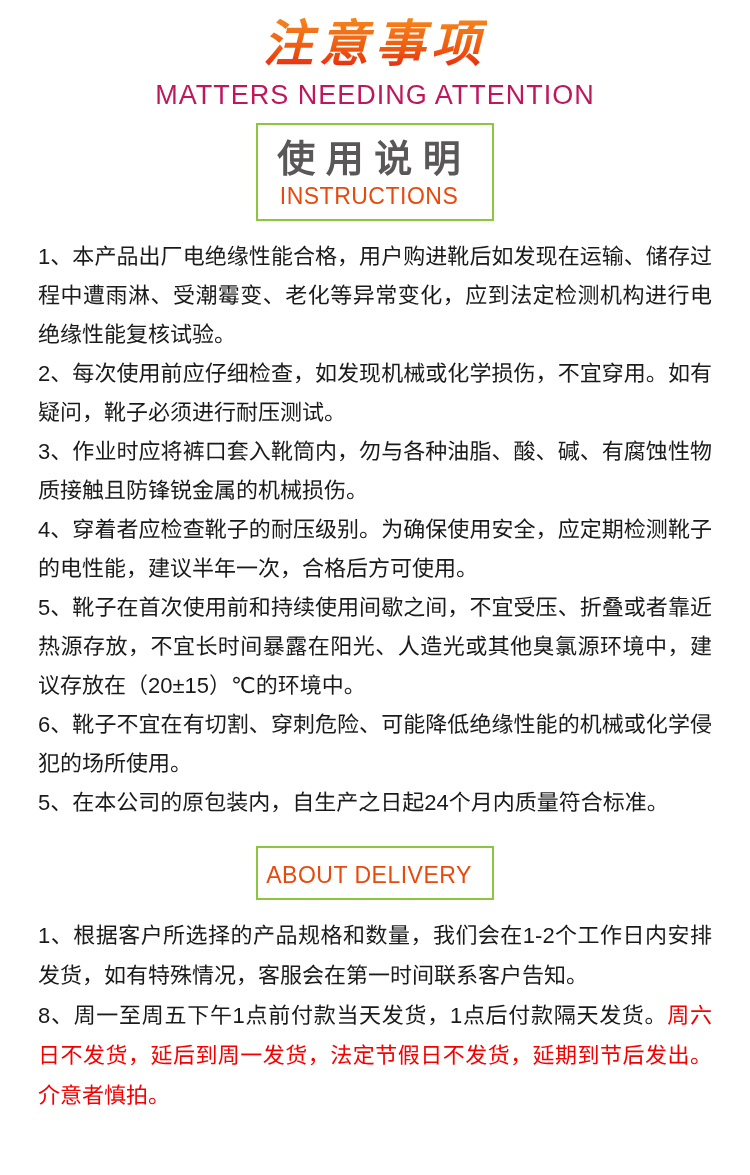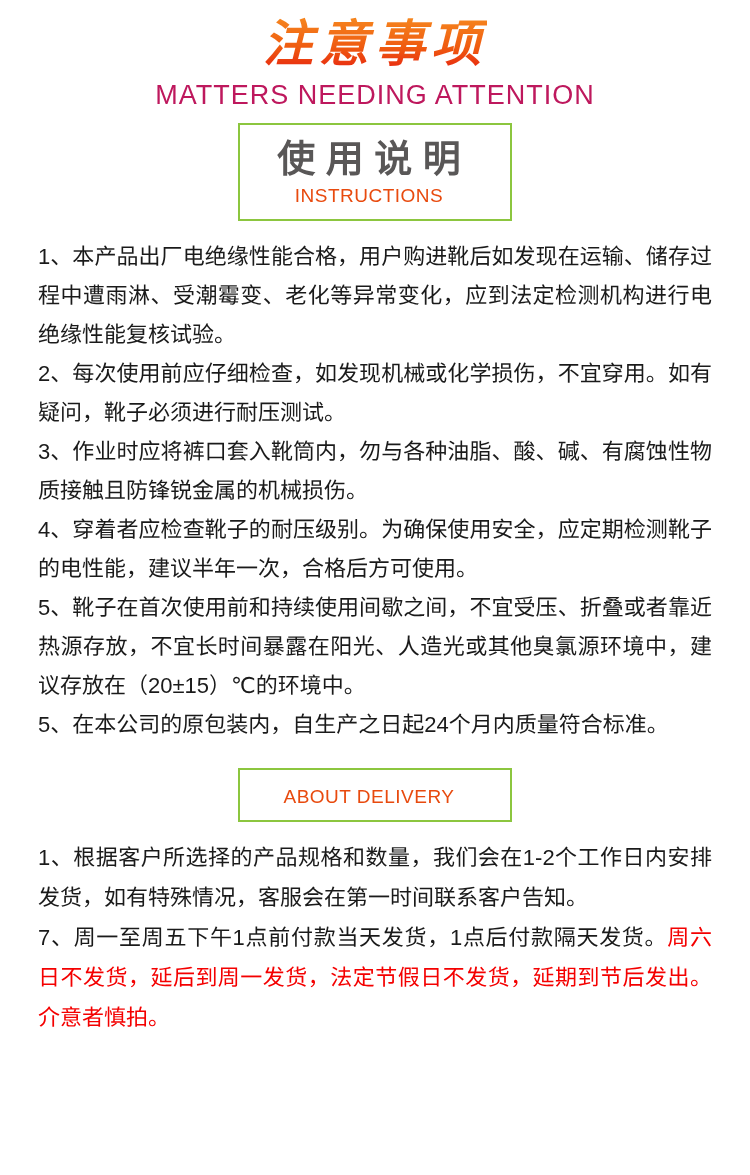--- a/index.html
+++ b/index.html
@@ -30,37 +30,37 @@
     color: #e8380d;
   }
   .subtitle {
     margin-top: 6px;
     font-size: 27px;
     letter-spacing: 1px;
     color: #be185d;
     font-weight: 400;
   }
   .section-box {
-    width: 274px;
+    width: 238px;
     margin: 12px auto 0 auto;
     border: 2px solid #8cc63f;
     text-align: center;
     padding: 12px 12px 12px 0;
     background: #ffffff;
   }
   .section-box.second { margin-top: 24px; }
   .box-cn {
     font-size: 38px;
     line-height: 44px;
     font-weight: 700;
     color: #595757;
   }
   .box-en {
     margin-top: 4px;
-    font-size: 19px;
+    font-size: 23px;
     line-height: 22px;
     font-weight: 400;
     color: #e84a0e;
     letter-spacing: 0.5px;
   }
   .list {
     margin-top: 16px;
     padding: 0 38px;
     font-size: 22px;
     color: #1a1a1a;
@@ -85,25 +85,26 @@
     <div class="box-cn">使 用 说 明</div>
     <div class="box-en">INSTRUCTIONS</div>
   </div>
 
   <div class="list instructions">
     <p>1、本产品出厂电绝缘性能合格，用户购进靴后如发现在运输、储存过程中遭雨淋、受潮霉变、老化等异常变化，应到法定检测机构进行电绝缘性能复核试验。</p>
     <p>2、每次使用前应仔细检查，如发现机械或化学损伤，不宜穿用。如有疑问，靴子必须进行耐压测试。</p>
     <p>3、作业时应将裤口套入靴筒内，勿与各种油脂、酸、碱、有腐蚀性物质接触且防锋锐金属的机械损伤。</p>
     <p>4、穿着者应检查靴子的耐压级别。为确保使用安全，应定期检测靴子的电性能，建议半年一次，合格后方可使用。</p>
     <p>5、靴子在首次使用前和持续使用间歇之间，不宜受压、折叠或者靠近热源存放，不宜长时间暴露在阳光、人造光或其他臭氯源环境中，建议存放在（20±15）℃的环境中。</p>
+    <p>6、靴子不宜在有切割、穿刺危险、可能降低绝缘性能的机械或化学侵犯的场所使用。</p>
     <p>5、在本公司的原包装内，自生产之日起24个月内质量符合标准。</p>
   </div>
 
   <div class="section-box second">
     <div class="box-en">ABOUT DELIVERY</div>
   </div>
 
   <div class="list delivery">
     <p><span>1、根据客户所选择的产品规格和数量，我们会在1-2个工作日内安排发货，如有特殊情况，客服会在第一时间联系客户告知。</span><span class="red"></span></p>
-    <p><span>7、周一至周五下午1点前付款当天发货，1点后付款隔天发货。</span><span class="red">周六日不发货，延后到周一发货，法定节假日不发货，延期到节后发出。介意者慎拍。</span></p>
+    <p><span>8、周一至周五下午1点前付款当天发货，1点后付款隔天发货。</span><span class="red">周六日不发货，延后到周一发货，法定节假日不发货，延期到节后发出。介意者慎拍。</span></p>
   </div>
 
 </div>
 
 </body></html>

